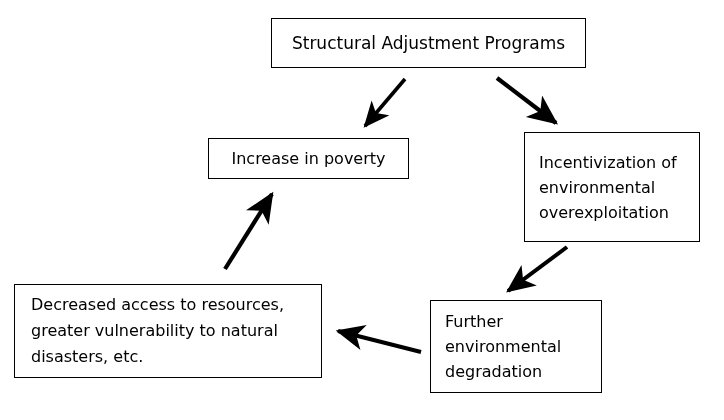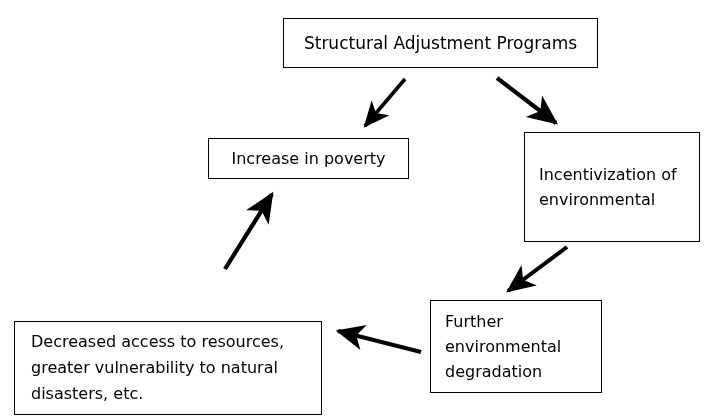--- a/index.html
+++ b/index.html
@@ -31,21 +31,20 @@
     display: block;
     white-space: pre;
   }
 
   
   #node-sap {
     left: 271px; top: 18px;
     width: 315px; height: 50px;
     align-items: center;
     text-align: center;
-    margin-left: 12px;
   }
   #node-sap .line { font-size: 17px; line-height: 20px; }
 
   #node-poverty {
     left: 208px; top: 138px;
     width: 201px; height: 41px;
     align-items: center;
     text-align: center;
   }
   #node-poverty .line { font-size: 16px; line-height: 19px; text-align: center; }
@@ -70,21 +69,20 @@
   }
   #node-degradation .line { font-size: 16px; line-height: 25px; }
 
   #node-access {
     left: 14px; top: 284px;
     width: 308px; height: 94px;
     align-items: flex-start;
     text-align: left;
     padding-left: 16px;
     padding-right: 8px;
-    margin-top: 37px;
   }
   #node-access .line { font-size: 16px; line-height: 26px; }
 
   
   #arrow-layer {
     position: absolute;
     left: 0; top: 0;
     width: 724px; height: 420px;
     z-index: 1;
   }
@@ -116,20 +114,21 @@
     <span class="line">Structural Adjustment Programs</span>
   </div>
 
   <div class="node" id="node-poverty">
     <span class="line">Increase in poverty</span>
   </div>
 
   <div class="node" id="node-incentivization">
     <span class="line">Incentivization of</span>
     <span class="line">environmental</span>
+    <span class="line">overexploitation</span>
   </div>
 
   <div class="node" id="node-degradation">
     <span class="line">Further</span>
     <span class="line">environmental</span>
     <span class="line">degradation</span>
   </div>
 
   <div class="node" id="node-access">
     <span class="line">Decreased access to resources,</span>

